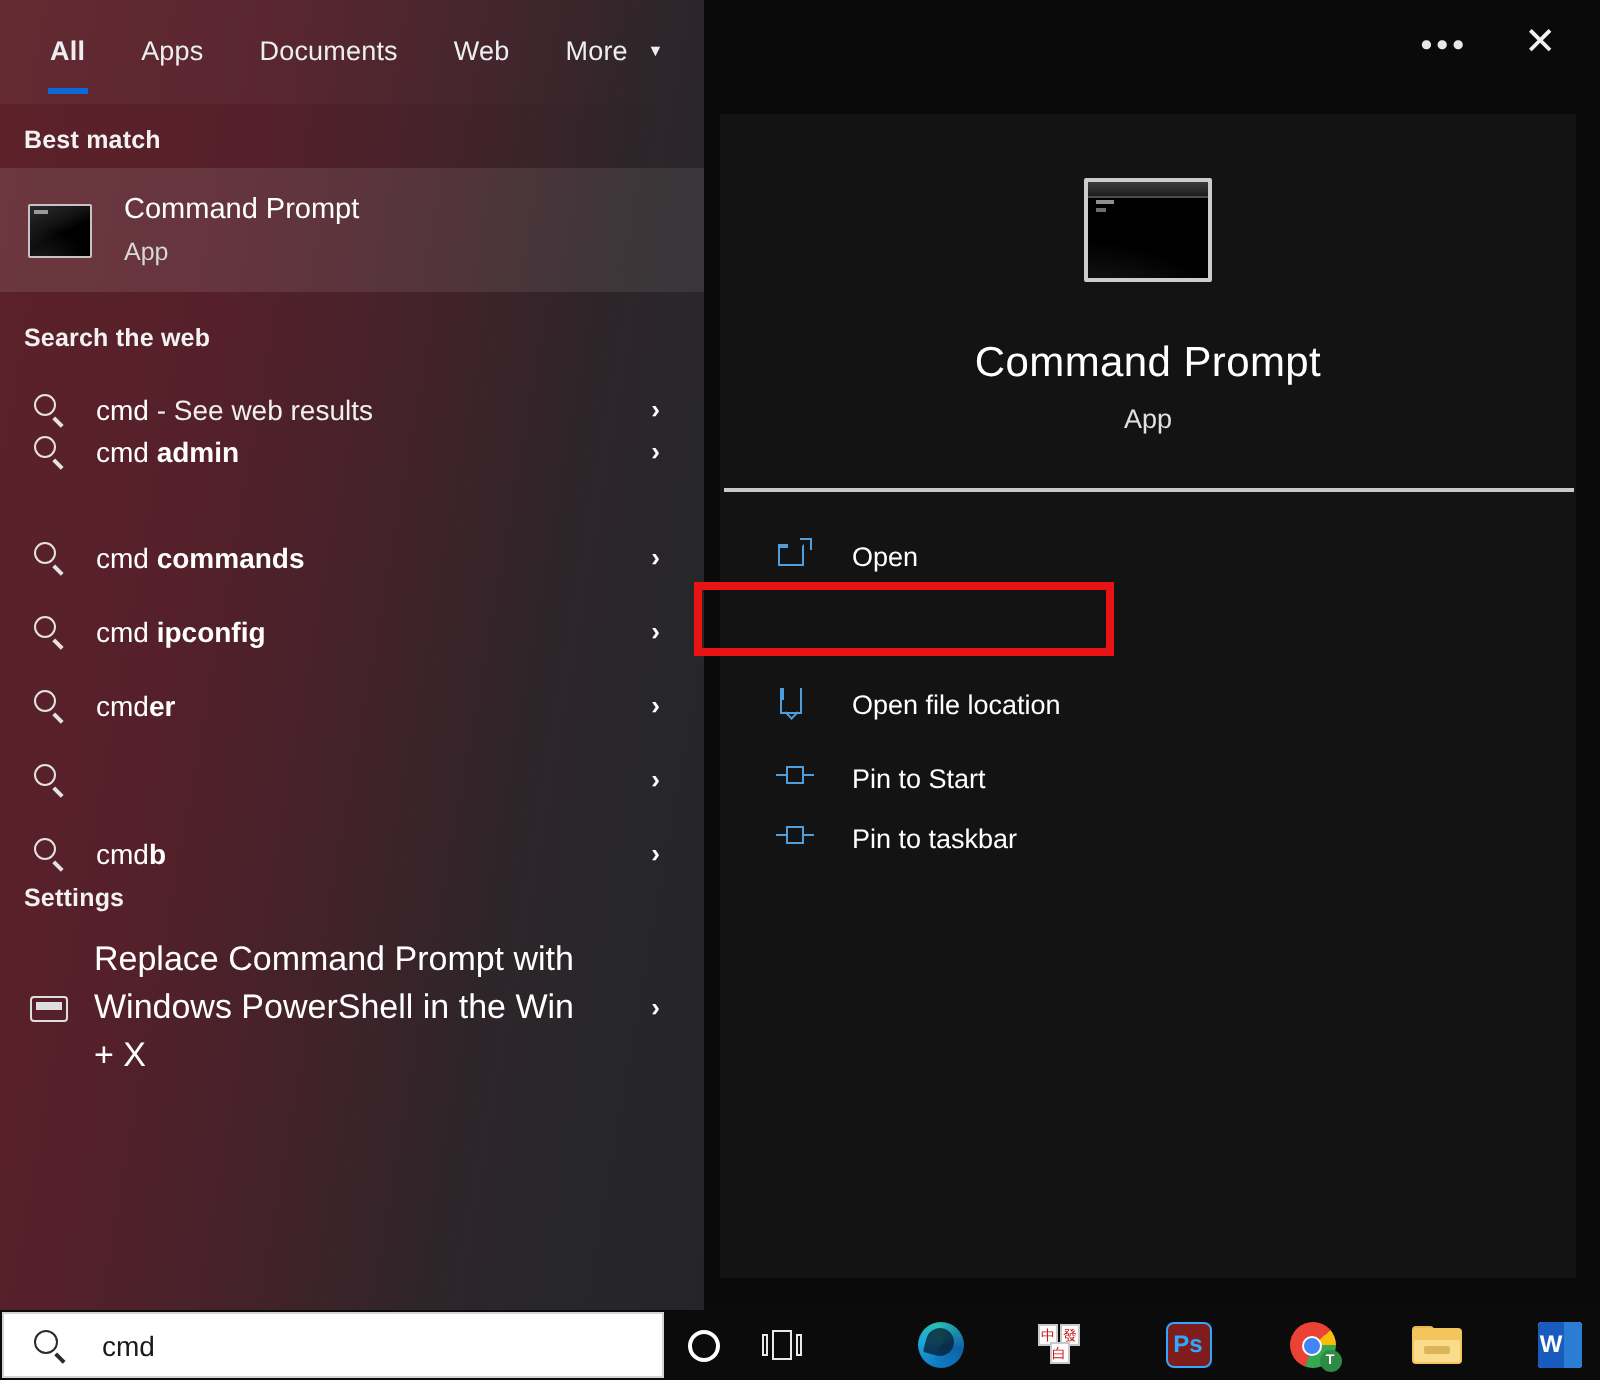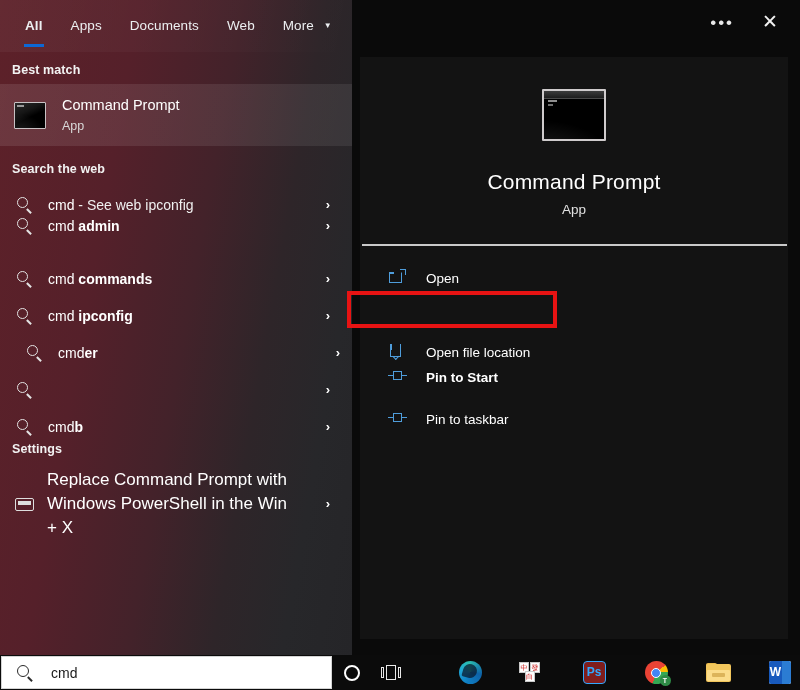--- a/index.html
+++ b/index.html
@@ -710,21 +710,21 @@
     </div>
 
     <div class="section-head" style="top:162px;">Search the web</div>
 
     <div class="result-row" style="top:186px;">
       <span class="magnifier">
           <i></i>
           <b></b>
         </span>
       <span class="result-label">
-        <span class="q">cmd</span><span class="sfx"></span><span class="tail"> - See web ipconfig</span>
+        <span class="q">cmd</span><span class="sfx"></span><span class="tail"> - See web results</span>
       </span>
       <span class="chev">›</span>
     </div>
 
     <div class="result-row" style="top:207px;">
       <span class="magnifier">
           <i></i>
           <b></b>
         </span>
       <span class="result-label">
@@ -748,21 +748,21 @@
       <span class="magnifier">
           <i></i>
           <b></b>
         </span>
       <span class="result-label">
         <span class="q">cmd</span><span class="sfx"> ipconfig</span><span class="tail"></span>
       </span>
       <span class="chev">›</span>
     </div>
 
-    <div class="result-row" style="top:334px;padding-left:10px;">
+    <div class="result-row" style="top:334px;">
       <span class="magnifier">
           <i></i>
           <b></b>
         </span>
       <span class="result-label">
         <span class="q">cmd</span><span class="sfx">er</span><span class="tail"></span>
       </span>
       <span class="chev">›</span>
     </div>
 
@@ -825,21 +825,21 @@
     <div class="action-row" style="top:279px;">
       <span class="action-icon ico-loc">
           <i></i>
           <u></u>
           <b></b>
           <s></s>
         </span>
       <span class="action-label">Open file location</span>
     </div>
 
-    <div class="action-row" style="top:304px;font-weight:bold;">
+    <div class="action-row" style="top:316px;">
       <span class="action-icon ico-pin">
           <i></i>
           <u></u>
           <b></b>
         </span>
       <span class="action-label">Pin to Start</span>
     </div>
 
     <div class="action-row" style="top:346px;">
       <span class="action-icon ico-pin">

